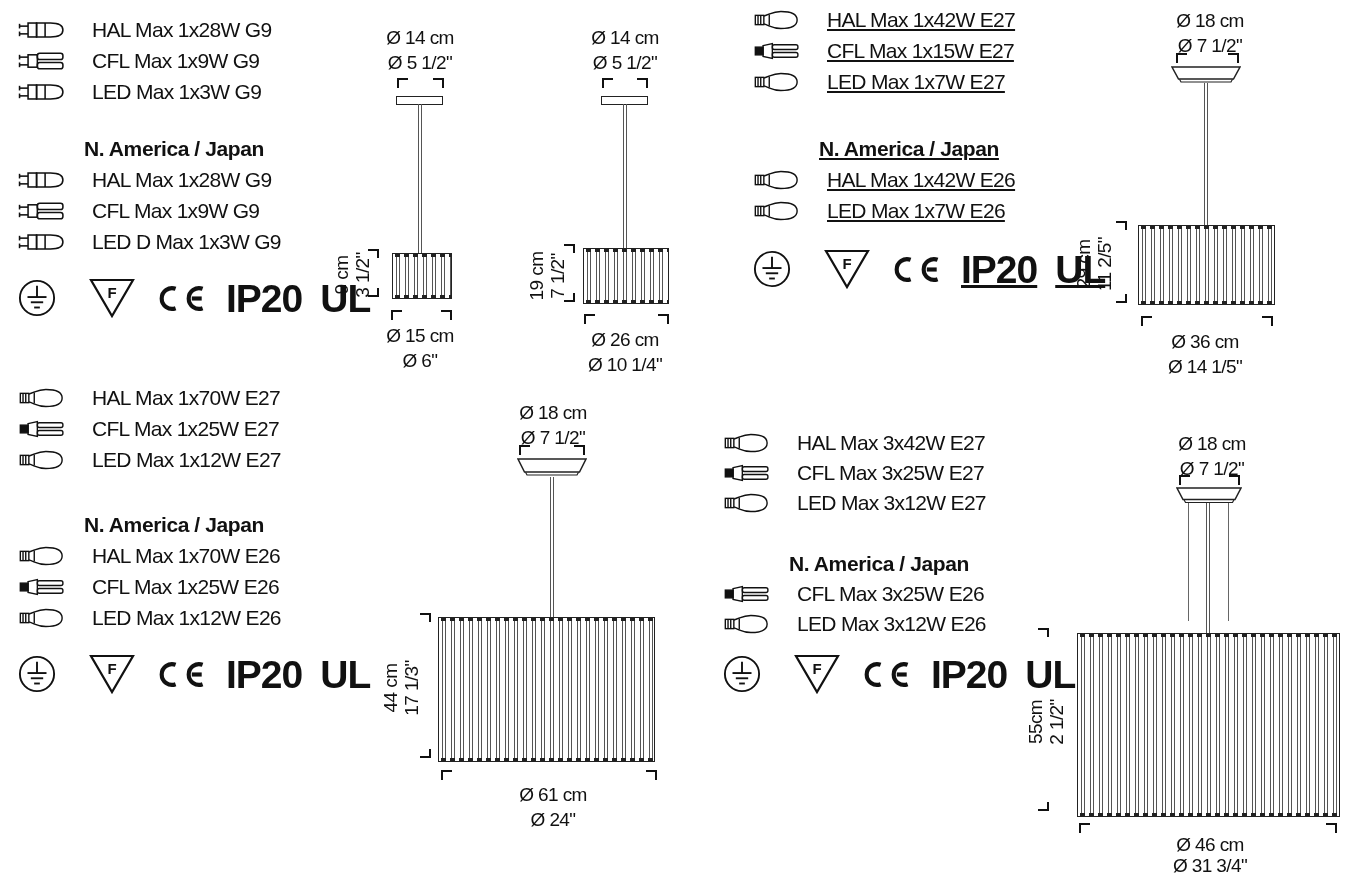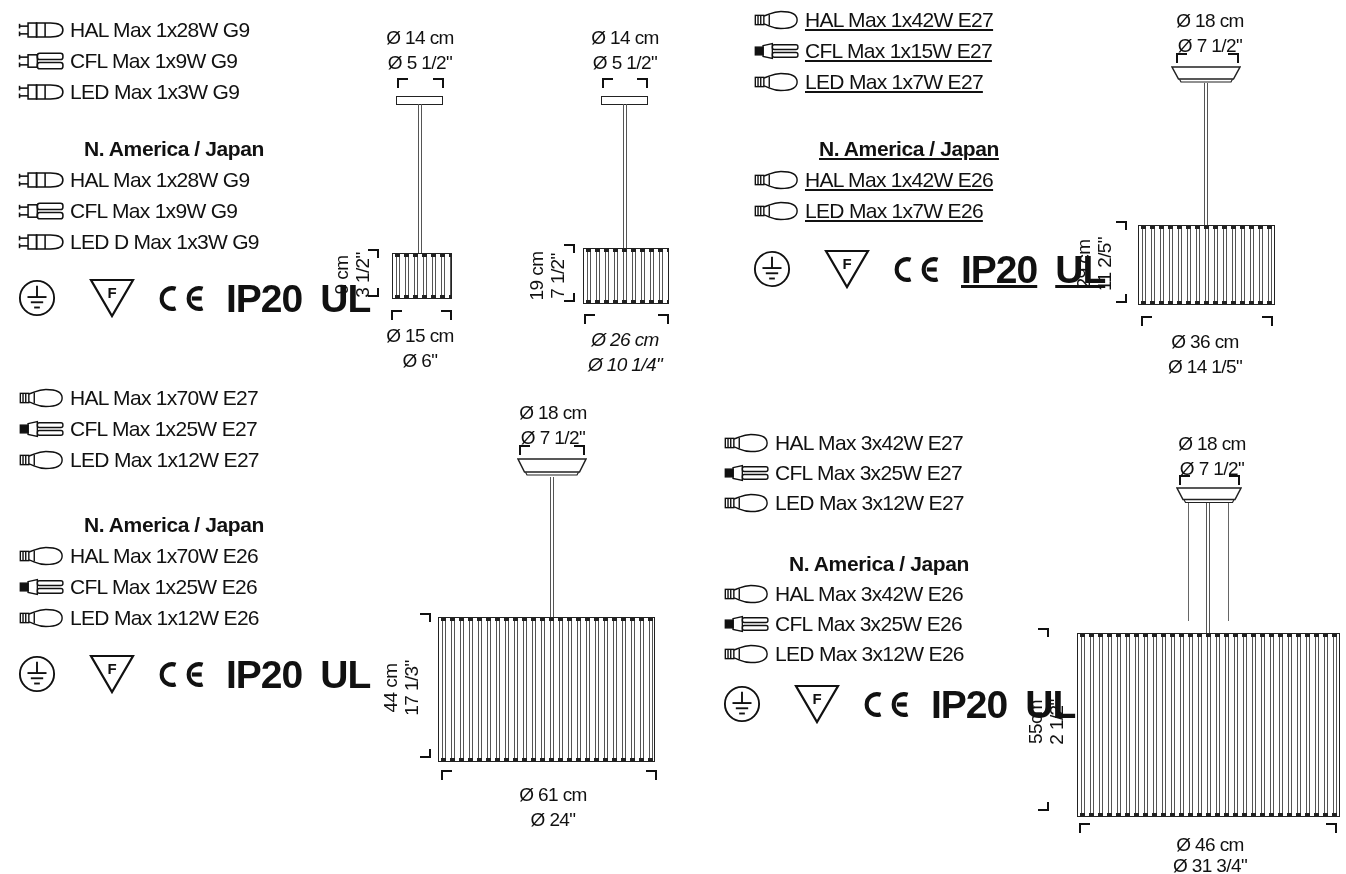--- a/index.html
+++ b/index.html
@@ -5,21 +5,21 @@
   html,body{margin:0;padding:0;background:#fff;}
   .sheet{position:relative;width:1346px;height:874px;background:#ffffff;
          font-family:"Liberation Sans",sans-serif;color:#111;overflow:hidden;}
 
   
   .spec-block{position:absolute;}
   .lamp-row{display:flex;align-items:center;height:31px;}
   .spec-block.h30 .lamp-row{height:30px;}
   .licon{width:52px;flex:0 0 52px;display:flex;align-items:center;}
   .licon svg{display:block;}
-  .llabel{font-size:21px;letter-spacing:-0.7px;white-space:nowrap;font-weight:500;}
+  .llabel{font-size:21px;letter-spacing:-0.7px;white-space:nowrap;font-weight:500;margin-left:22px;}
   .region{font-size:21px;font-weight:bold;letter-spacing:-0.4px;padding-left:66px;
           height:31px;display:flex;align-items:center;white-space:nowrap;}
   .certs{display:flex;align-items:center;gap:18px;}
   .cert-icon{display:flex;align-items:center;}
   .cert-ground{margin-right:14px;}
   .ipul{font-size:39px;font-weight:bold;letter-spacing:-1px;line-height:1;}
 
   
   .drawing{position:absolute;inset:0;pointer-events:none;}
   .dim{position:absolute;font-size:19px;letter-spacing:-0.6px;text-align:center;
@@ -438,34 +438,20 @@
             </g>
           </svg>
         </span>
       <span class="llabel">LED Max 3x12W E27</span>
     </div>
     <div class="region" style="margin-top:30px;">N. America / Japan</div>
     <div class="lamp-row">
       <span class="licon">
           <svg width="48" height="26" viewBox="0 0 62 32">
             <g fill="none" stroke="#111" stroke-width="1.8">
-              <rect x="3" y="10" width="11" height="12"></rect>
-              <line x1="6.5" y1="10" x2="6.5" y2="22"></line>
-              <line x1="10" y1="10" x2="10" y2="22"></line>
-              <path d="M14 11 C22 8.5 26 5 36 5 C50 5 57 9.5 57 16 C57 22.5 50 27 36 27 C26 27 22 23.5 14 21"></path>
-              <line x1="21" y1="9" x2="21" y2="23"></line>
-            </g>
-          </svg>
-        </span>
-      <span class="llabel">HAL Max 3x42W E26</span>
-    </div>
-    <div class="lamp-row">
-      <span class="licon">
-          <svg width="48" height="26" viewBox="0 0 62 32">
-            <g fill="none" stroke="#111" stroke-width="1.8">
               <rect x="3" y="11" width="10" height="10" fill="#111"></rect>
               <path d="M13 9 L25 6.5 V25.5 L13 23 Z"></path>
               <rect x="25" y="8" width="33" height="6" rx="2.5"></rect>
               <rect x="25" y="18" width="33" height="6" rx="2.5"></rect>
             </g>
           </svg>
         </span>
       <span class="llabel">CFL Max 3x25W E26</span>
     </div>
     <div class="lamp-row">
@@ -549,21 +535,21 @@
     <div class="stem" style="left:623px;top:104px;height:144px;"></div>
     <div class="shade" style="left:583px;top:248px;width:84px;height:54px;"></div>
     <div class="dim-side" style="left:547px;top:276px;">
       <div>19 cm</div>
         <div>7 1/2"</div>
     </div>
     <span class="vtick-t" style="left:564px;top:244px;"></span>
     <span class="vtick-b" style="left:564px;top:293px;"></span>
     <span class="htick-l" style="left:584px;top:314px;"></span>
     <span class="htick-r" style="left:658px;top:314px;"></span>
-    <div class="dim" style="left:575px;top:327px;width:100px;font-style:italic;">
+    <div class="dim" style="left:575px;top:327px;width:100px;">
       <div>Ø 26 cm</div>
         <div>Ø 10 1/4"</div>
     </div>
   </div>
 
   <div class="drawing">
     <div class="dim" style="left:1150px;top:8px;width:120px;">
       <div>Ø 18 cm</div>
         <div>Ø 7 1/2"</div>
     </div>

